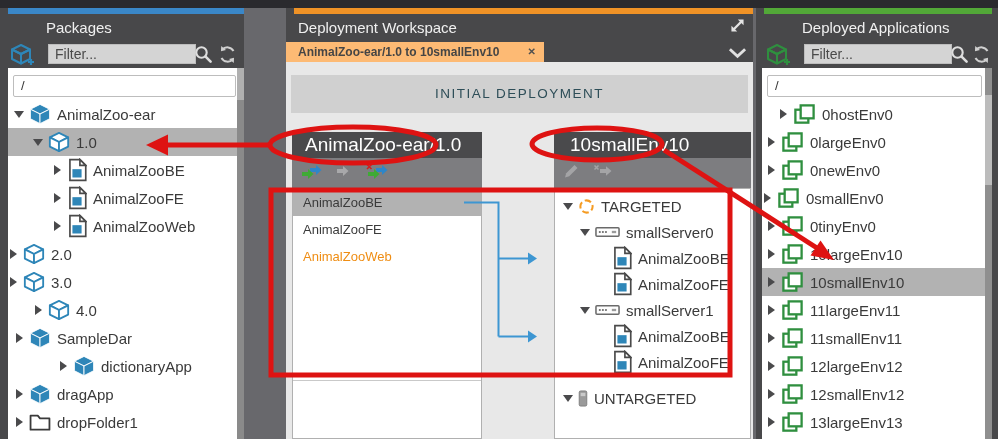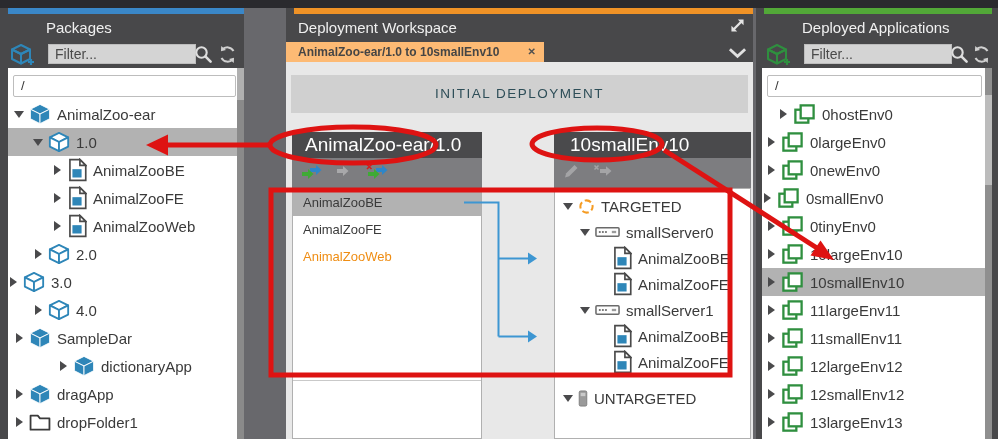--- a/index.html
+++ b/index.html
@@ -160,21 +160,21 @@
           <span class="tri col"></span>
           <span class="ico">
             <svg width="20" height="24" viewBox="0 0 24 28">
               <path d="M3.5,1.5 h12 l7,7 v18 h-19 z" fill="#fff" stroke="#4a4a4a" stroke-width="2"></path>
               <path d="M15.5,1.5 l7,7 h-7 z" fill="#fff" stroke="#4a4a4a" stroke-width="2"></path>
               <rect x="6.5" y="13" width="11" height="10" fill="#2e86b8"></rect>
             </svg>
           </span>
           <span class="tlabel">AnimalZooWeb</span>
         </div>
-        <div class="trow" style="padding-left: 25px;">
+        <div class="trow" style="">
           <span class="tri col"></span>
           <span class="ico">
             <svg width="22" height="22" viewBox="0 0 24 24">
               <g fill="#fff" stroke="#2e86b8" stroke-width="2" stroke-linejoin="round">
                 <polygon points="12,2 22,7 12,12 2,7"></polygon>
                 <polygon points="2,7 12,12 12,22 2,17"></polygon>
                 <polygon points="22,7 12,12 12,22 22,17"></polygon>
               </g>
             </svg>
           </span>

